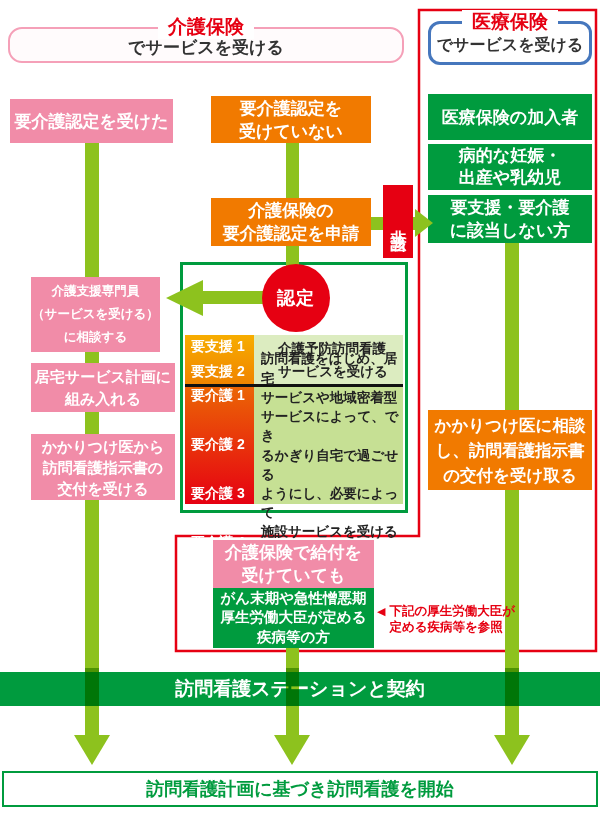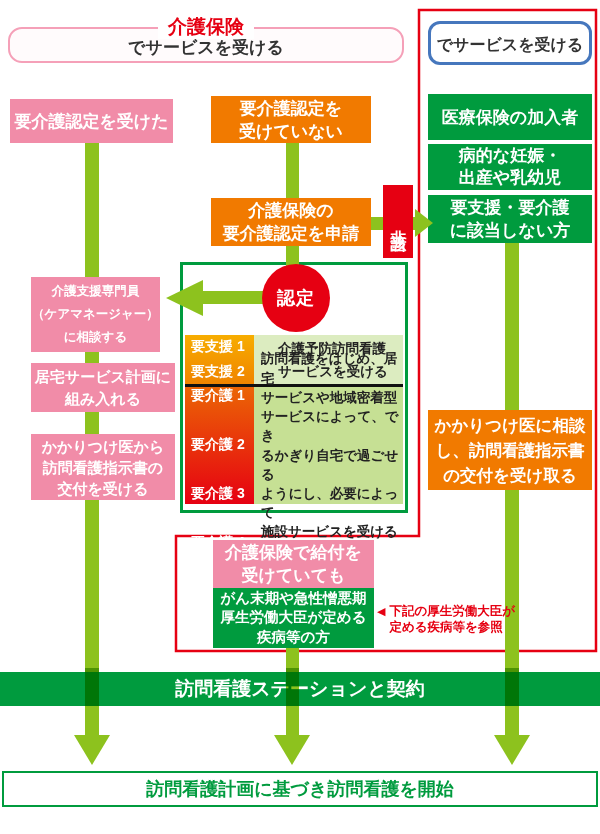--- a/index.html
+++ b/index.html
@@ -91,26 +91,27 @@
   <div class="head head-right" style="left:415px;top:209px;"></div>
 
   <div class="shaft" style="left:203px;top:291px;width:60px;height:13px;"></div>
   <div class="head head-left" style="left:166px;top:280px;"></div>
 
   <div class="hbox kaigo">
     <div class="legend">介護保険</div>
     <div class="hsub">でサービスを受ける</div>
   </div>
   <div class="hbox iryo">
+    <div class="legend">医療保険</div>
     <div class="hsub">でサービスを受ける</div>
   </div>
 
   <div class="box pink" style="left:10px;top:99px;width:163px;height:44px;font-size:17px;">要介護認定を受けた</div>
   <div class="box pink" style="left:31px;top:277px;width:129px;height:75px;font-size:12.5px;line-height:23px;">介護支援専門員
-（ケアマネージャー）
+（サービスを受ける）
 に相談する</div>
   <div class="box pink" style="left:31px;top:363px;width:144px;height:49px;font-size:15px;line-height:22px;">居宅サービス計画に
 組み入れる</div>
   <div class="box pink" style="left:31px;top:434px;width:144px;height:66px;font-size:15px;line-height:21px;">かかりつけ医から
 訪問看護指示書の
 交付を受ける</div>
 
   <div class="box orange" style="left:211px;top:96px;width:160px;height:47px;font-size:17px;line-height:23px;">要介護認定を
 受けていない</div>
   <div class="box orange" style="left:211px;top:198px;width:160px;height:48px;font-size:17px;line-height:23px;">介護保険の

